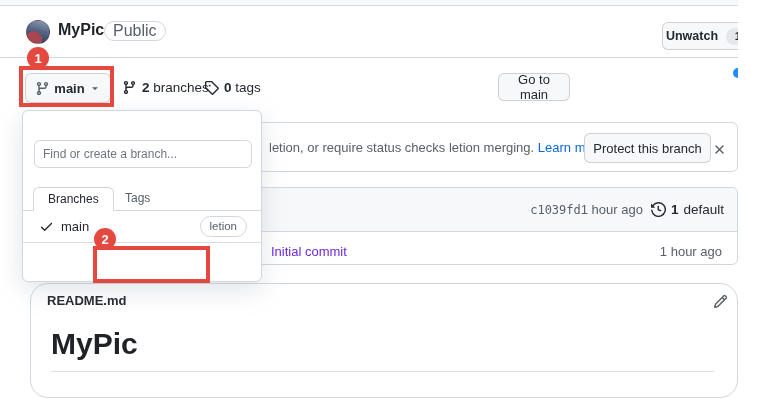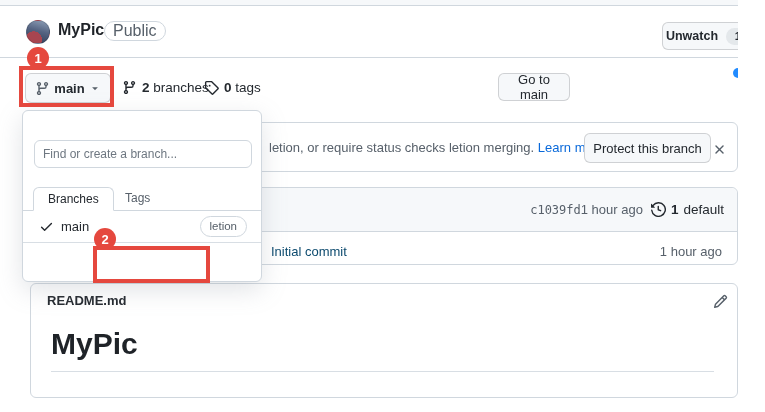--- a/index.html
+++ b/index.html
@@ -56,26 +56,26 @@
   
   .file-card{left:30px;top:187px;width:708px;height:78px;box-sizing:border-box;border:1px solid #d0d7de;
     border-radius:6px;background:#fff;}
   .file-card-header{position:absolute;left:0;top:0;right:0;height:44px;background:#f6f8fa;
     border-bottom:1px solid #d0d7de;border-radius:6px 6px 0 0;display:flex;align-items:center;
     justify-content:flex-end;padding-right:13px;box-sizing:border-box;gap:0;}
   .hash{font-family:"DejaVu Sans Mono","Liberation Mono",monospace;font-size:12px;color:#57606a;}
   .commit-time{font-size:13px;color:#57606a;margin-right:8px;}
   .commit-count{display:flex;align-items:center;gap:5px;font-size:13.5px;color:#24292f;}
   .commit-count b{font-weight:700;} 
-  .row-msg{left:240px;top:56px;font-size:13px;color:#0c4a6e;}
+  .row-msg{left:240px;top:56px;font-size:13px;color:#6d28d9;}
   .row-time{right:15px;top:56px;font-size:13px;color:#57606a;}
 
   
   .readme-card{left:30px;top:283px;width:708px;height:115px;box-sizing:border-box;border:1px solid #d0d7de;
-    border-radius:6px;background:#fff;}
+    border-radius:18px;background:#fff;}
   .readme-file{left:16px;top:9px;font-size:13px;font-weight:600;color:#24292f;}
   .readme-edit{left:682px;top:8px;color:#57606a;cursor:pointer;}
   .readme-title{left:20px;top:43px;font-size:30px;font-weight:600;color:#1f2328;}
   .readme-hr{left:20px;top:87px;width:663px;height:1px;background:#d8dee4;}
 
   
   .menu{left:22px;top:110px;width:240px;height:172px;box-sizing:border-box;background:#fff;
     border:1px solid #d0d7de;border-radius:6px;z-index:40;
     box-shadow:0 8px 24px rgba(140,149,159,.25);}
   .menu-header{position:absolute;left:0;top:0;right:0;height:26px;display:flex;align-items:center;

